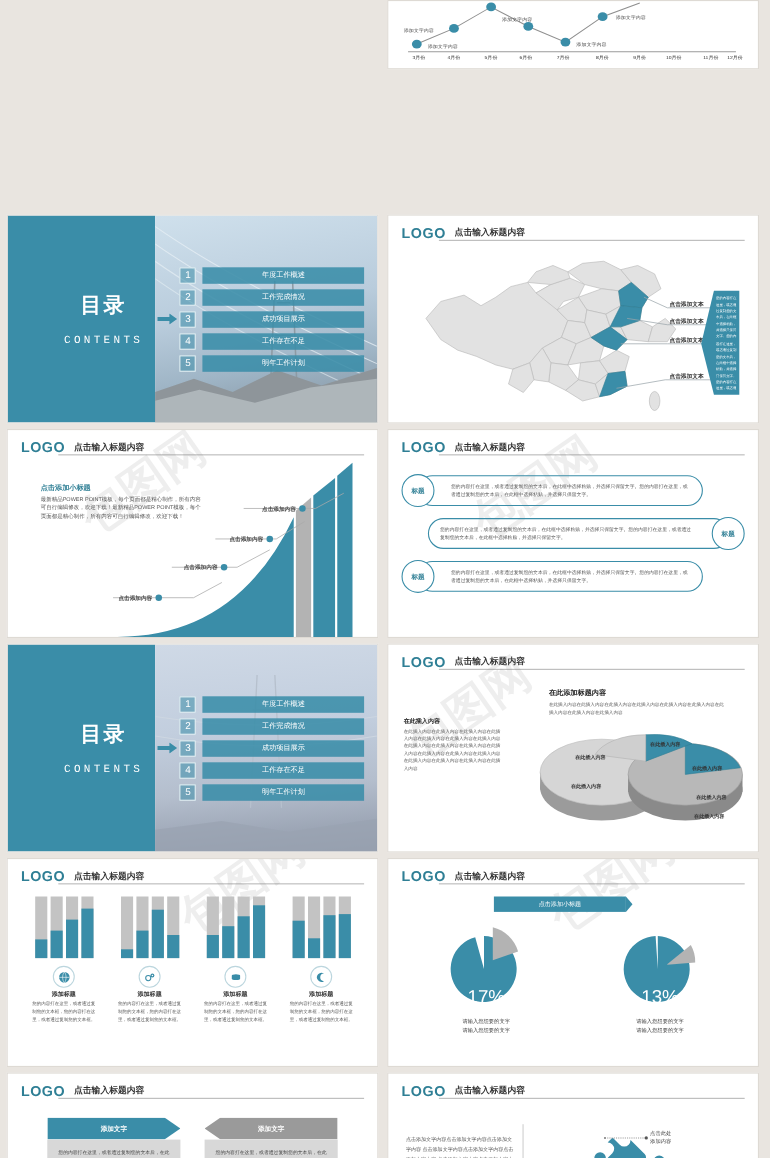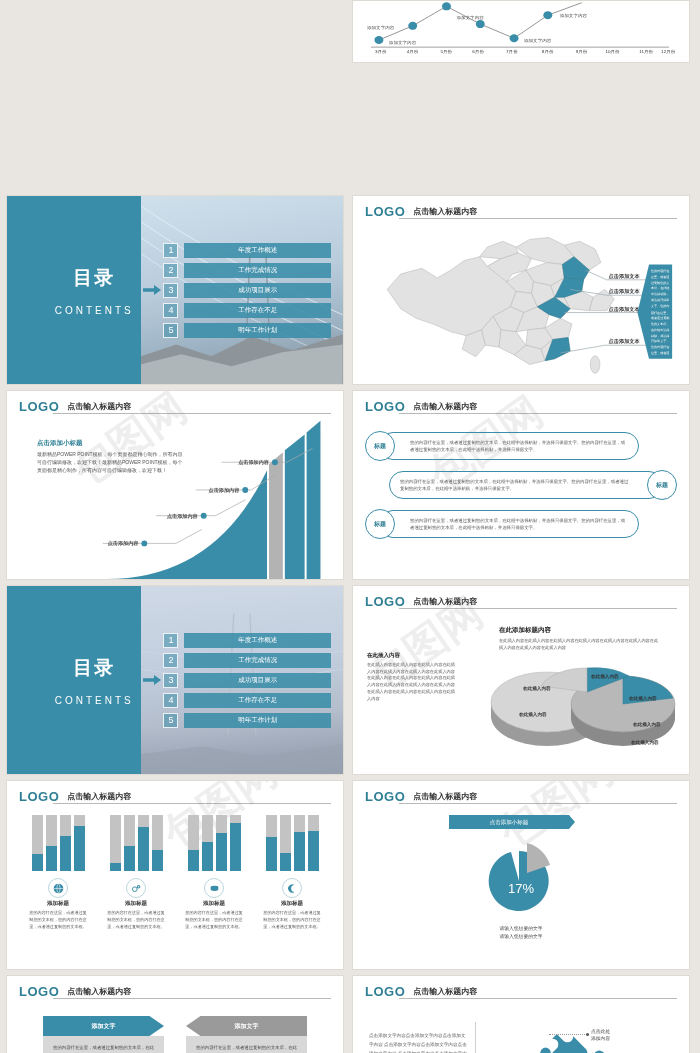--- a/index.html
+++ b/index.html
@@ -35,21 +35,21 @@
   .bar .v{ position:absolute; top:4px; left:0; right:0; font-size:13px; }
   .bar .cap{ position:absolute; top:-16px; left:0; right:0; font-size:5px; color:#444; }
   
   .lc{ position:absolute; left:12px; right:12px; top:0; bottom:6px; }
   .lc svg{ width:100%; height:100%; }
   
   .toc{ display:flex; height:100%; }
   .toc-left{ width:40%; position:relative; display:flex; flex-direction:column;
              align-items:center; justify-content:center; color:#fff;padding-left:40px; }
   .toc-cn{ font-size:19px; font-weight:bold; letter-spacing:2px; }
-  .toc-en{ font-size:10px; letter-spacing:3px; margin-top:14px; }
+  .toc-en{ font-size:10px; letter-spacing:3px; margin-top:14px;font-family:Liberation Mono, monospace; }
   .toc-right{ width:60%; position:relative; display:flex; align-items:center; }
   .toc-list{ position:relative; z-index:3; width:100%; padding:0 12px 0 22px;
              display:flex; flex-direction:column; gap:5px; }
   .toc-row{ display:flex; align-items:center; gap:6px; }
   .toc-num{ width:15px; height:15px; border:1px solid rgba(255,255,255,.85);
             color:#fff; font-size:9px; display:flex; align-items:center; justify-content:center;
             background:rgba(58,141,168,.55); flex:none; }
   .toc-bar{ flex:1; height:15px; background:rgba(58,141,168,.88); color:#fff;
             font-size:6.5px; display:flex; align-items:center; justify-content:center; }
   .toc-arrow{ position:absolute; left:2px; width:18px; height:10px; z-index:4; }
@@ -89,21 +89,21 @@
         display:flex; align-items:center; justify-content:center; }
   .sbt{ font-size:5.5px; font-weight:bold; color:#333; }
   .sbp{ font-size:4.1px; color:#555; line-height:1.65; margin-top:3px; padding:0 6px; }
   
   .pbanner{ position:absolute; left:96px; top:34px; width:120px; height:14px; background:#3a8da8;
             color:#fff; font-size:5.5px; display:flex; align-items:center; justify-content:center; }
   .pbanner:after{ content:""; position:absolute; right:-6px; top:0; border-left:6px solid #3a8da8;
             border-top:7px solid transparent; border-bottom:7px solid transparent; }
   .pies{ position:absolute; left:10px; right:10px; top:56px; display:flex; justify-content:space-around; }
   .pcell{ width:100px; text-align:center; position:relative; }
-  .pcell .pv{ position:absolute; left:0; right:0; top:44px; font-size:13px; color:#fff; }
+  .pcell .pv{ position:absolute; left:0; right:0; top:60px; font-size:17px; color:#fff; }
   .pcell .pl{ font-size:4.8px; color:#444; line-height:1.7; margin-top:4px; }
   
   .cards{ position:absolute; left:36px; right:36px; top:40px; display:flex; gap:22px; }
   .card{ flex:1; }
   .cbanner{ height:20px; color:#fff; font-size:6px; font-weight:bold;
             display:flex; align-items:center; justify-content:center; position:relative; }
   .cbody{ background:#d8d8d8; padding:8px 10px; font-size:4.4px; color:#444; line-height:1.85; }
   
   .pzL{ position:absolute; left:16px; top:56px; width:100px; font-size:4.6px; color:#555; line-height:1.95; }
   .pzDiv{ position:absolute; left:122px; top:46px; bottom:18px; width:1px; background:#cfcfcf; }
@@ -523,20 +523,30 @@
       <div class="pcell">
         <svg viewBox="0 0 100 80" width="100" height="80">
           <path d="M48 44 L48 14 A30 30 0 1 1 40 15 Z" fill="#3a8da8"></path>
           <path d="M56 36 L56 6 A32 32 0 0 1 79 28 Z" fill="#b3b3b3"></path>
         </svg>
         <div class="pv">17%</div>
         <div class="pl">
           <span>请输入您想要的文字</span><br><span>请输入您想要的文字</span>
         </div>
       </div>
+      <div class="pcell">
+        <svg viewBox="0 0 100 80" width="100" height="80">
+          <path d="M48 44 L48 14 A30 30 0 1 1 46 14 Z" fill="#3a8da8"></path>
+          <path d="M56 40 L78 22 A30 30 0 0 1 82 38 Z" fill="#b3b3b3"></path>
+        </svg>
+        <div class="pv">13%</div>
+        <div class="pl">
+          <span>请输入您想要的文字</span><br><span>请输入您想要的文字</span>
+        </div>
+      </div>
     </div>
   </div>
 
   <div class="slide" style="grid-row:6;grid-column:1;">
     <div class="hdr">
       <span class="logo">LOGO</span>
       <span class="hdr-title">点击输入标题内容</span>
     </div>
     <div class="hdr-rule"></div>
     <div class="cards">

